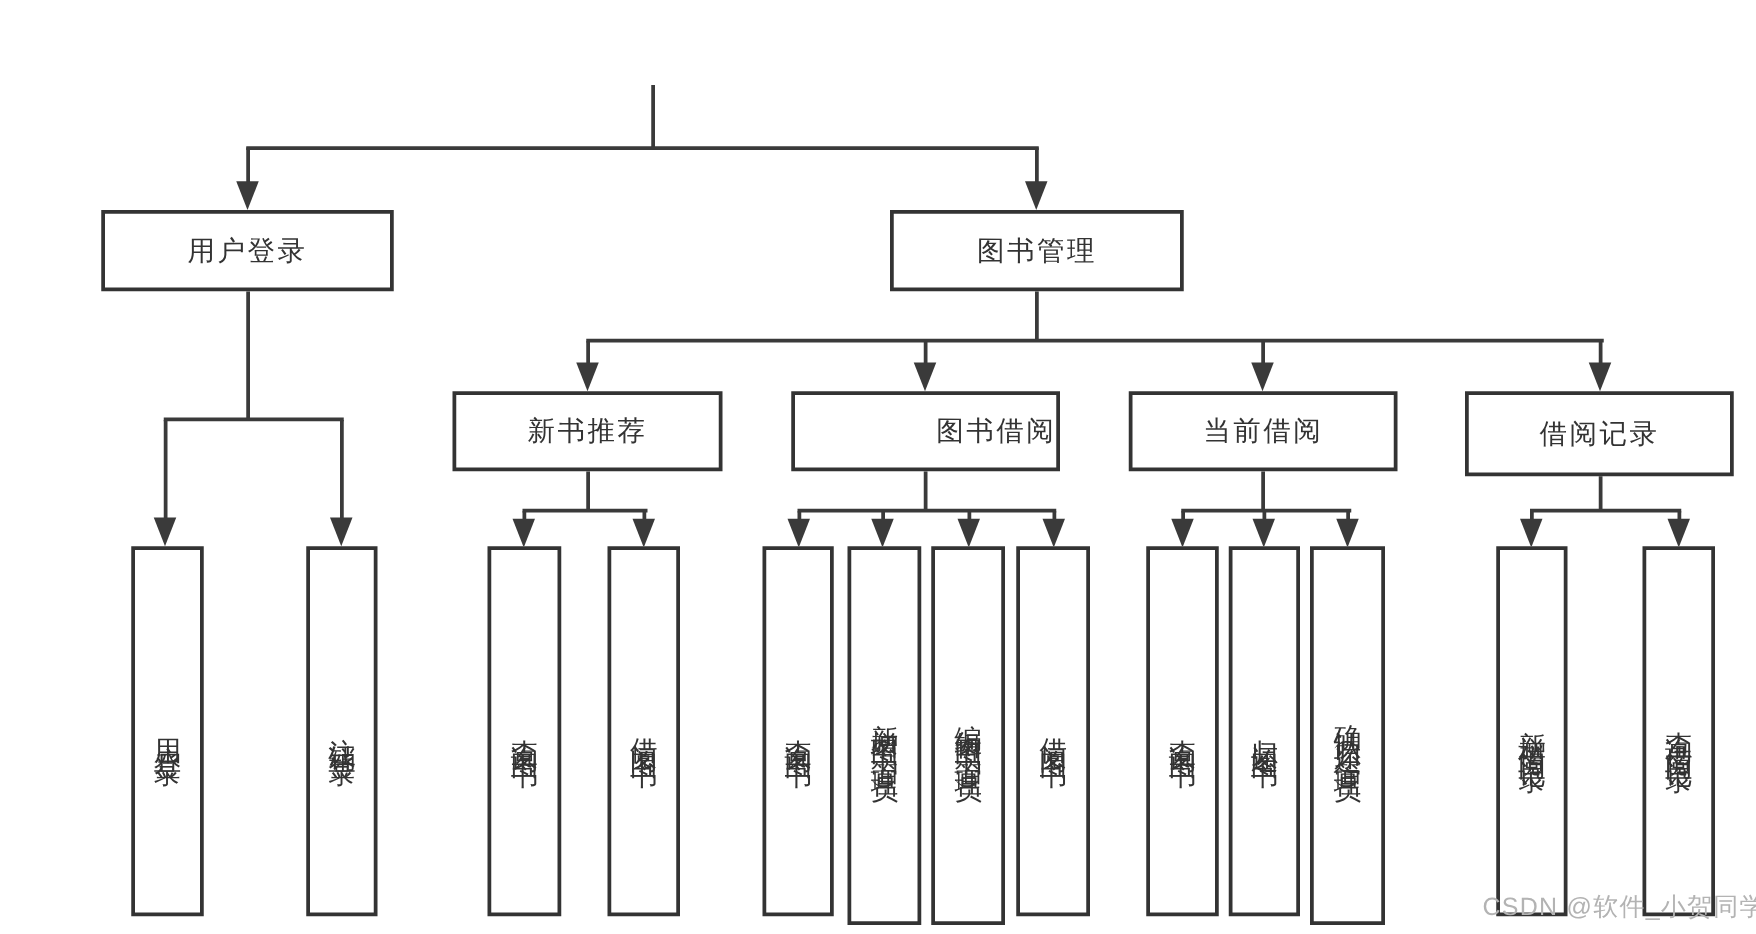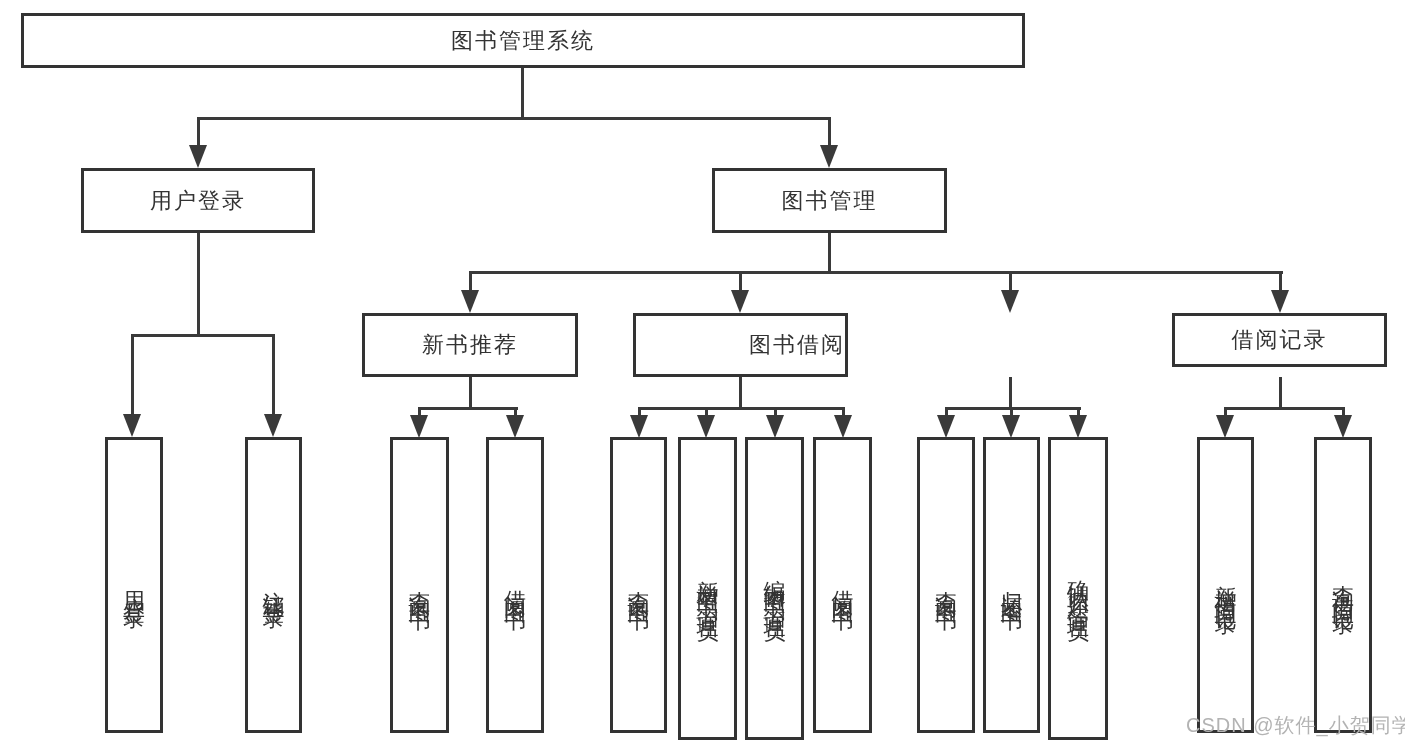--- a/index.html
+++ b/index.html
@@ -84,38 +84,38 @@
   <div class="arrow" style="left:630px;top:415px;"></div>
   <div class="arrow" style="left:697px;top:415px;"></div>
   <div class="arrow" style="left:766px;top:415px;"></div>
   <div class="arrow" style="left:834px;top:415px;"></div>
   <div class="arrow" style="left:937px;top:415px;"></div>
   <div class="arrow" style="left:1002px;top:415px;"></div>
   <div class="arrow" style="left:1069px;top:415px;"></div>
   <div class="arrow" style="left:1216px;top:415px;"></div>
   <div class="arrow" style="left:1334px;top:415px;"></div>
 
-  <div class="box" style="left:21px;top:13px;width:1004px;height:55px;">
-    <span class="h-label">图书管理系统</span>
-  </div>
 
   <div class="box" style="left:81px;top:168px;width:234px;height:65px;">
     <span class="h-label">用户登录</span>
   </div>
   <div class="box" style="left:712px;top:168px;width:235px;height:65px;align-items:center;">
     <span class="h-label">图书管理</span>
   </div>
 
   <div class="box" style="left:362px;top:313px;width:216px;height:64px;">
     <span class="h-label">新书推荐</span>
   </div>
   <div class="box" style="left:633px;top:313px;width:215px;height:64px;justify-content:flex-end;">
     <span class="h-label">图书借阅</span>
   </div>
-  <div class="box" style="left:1172px;top:313px;width:215px;height:54px;">
+  <div class="box" style="left:903px;top:313px;width:215px;height:64px;">
+    <span class="h-label">当前借阅</span>
+  </div>
+  <div class="box" style="left:1172px;top:313px;width:215px;height:68px;">
     <span class="h-label">借阅记录</span>
   </div>
 
   <div class="box" style="left:105px;top:437px;width:58px;height:296px;">
     <span class="v-label">用户登录</span>
   </div>
   <div class="box" style="left:245px;top:437px;width:57px;height:296px;">
     <span class="v-label">注销登录</span>
   </div>
 

